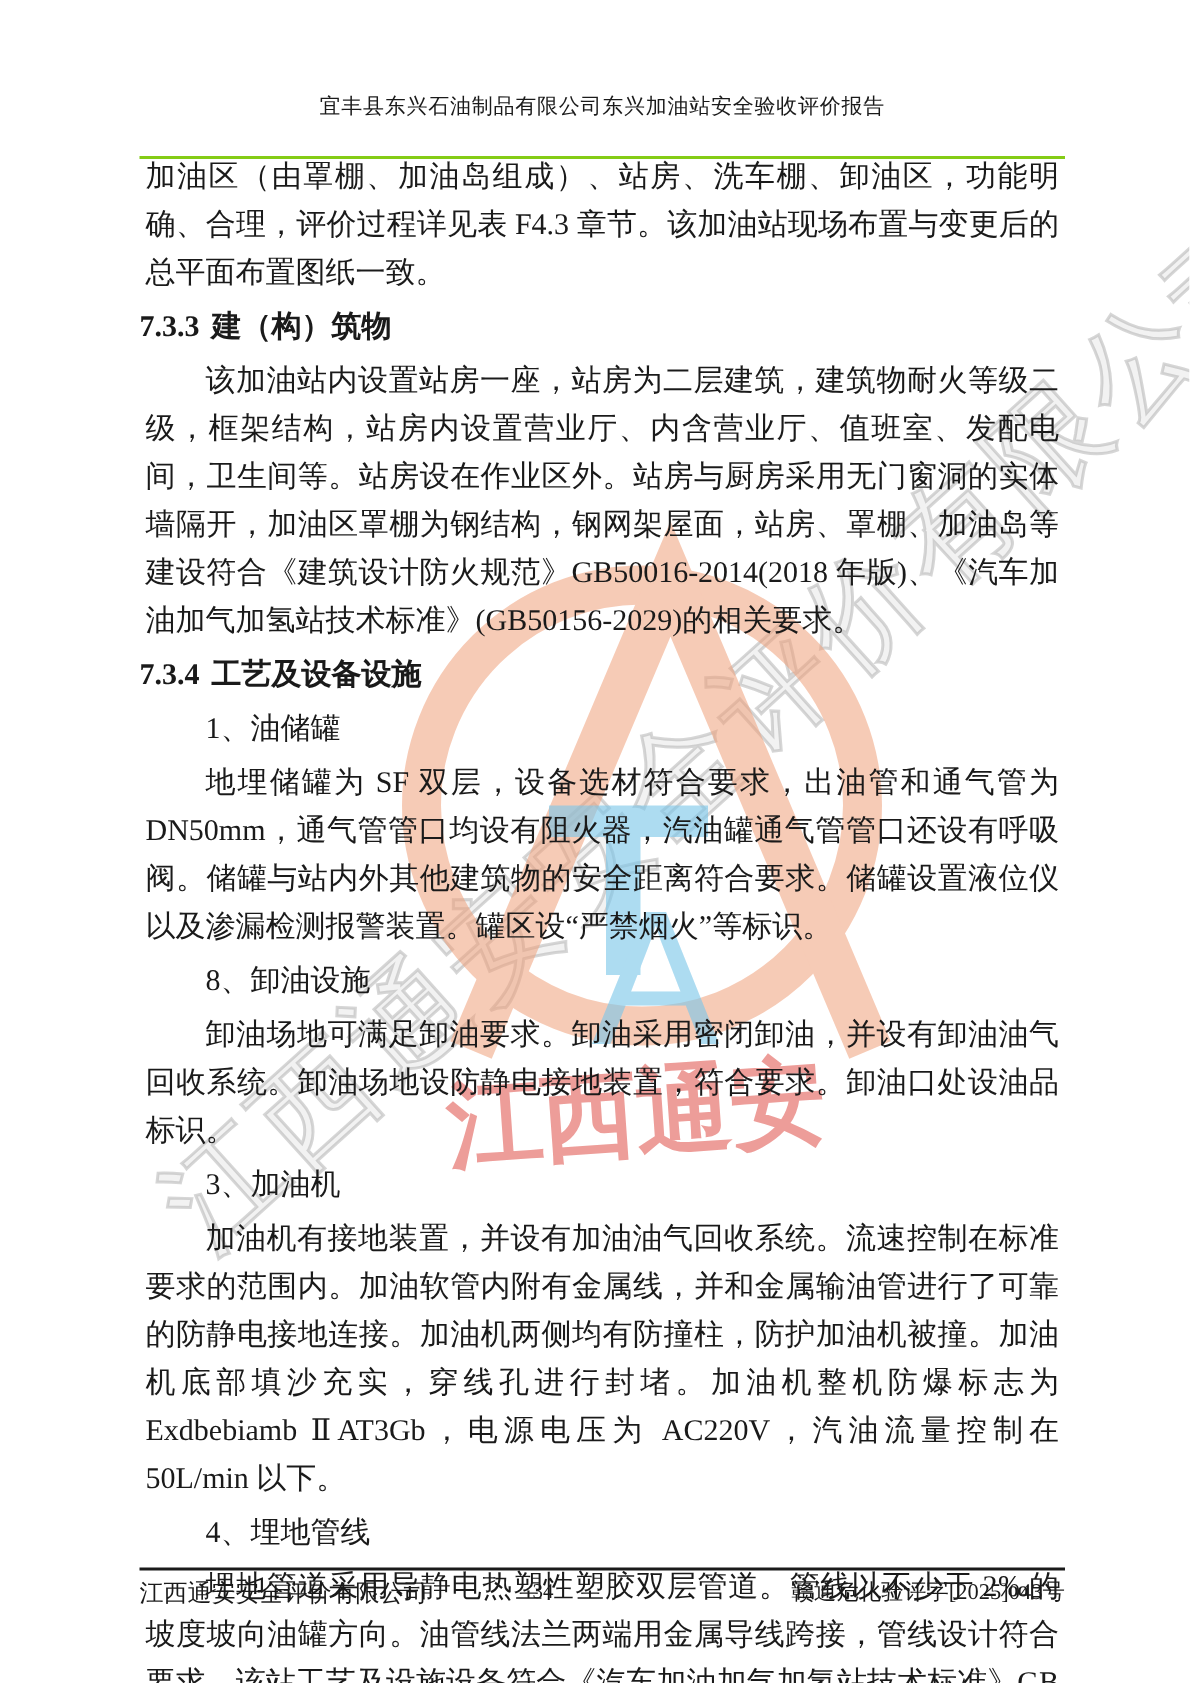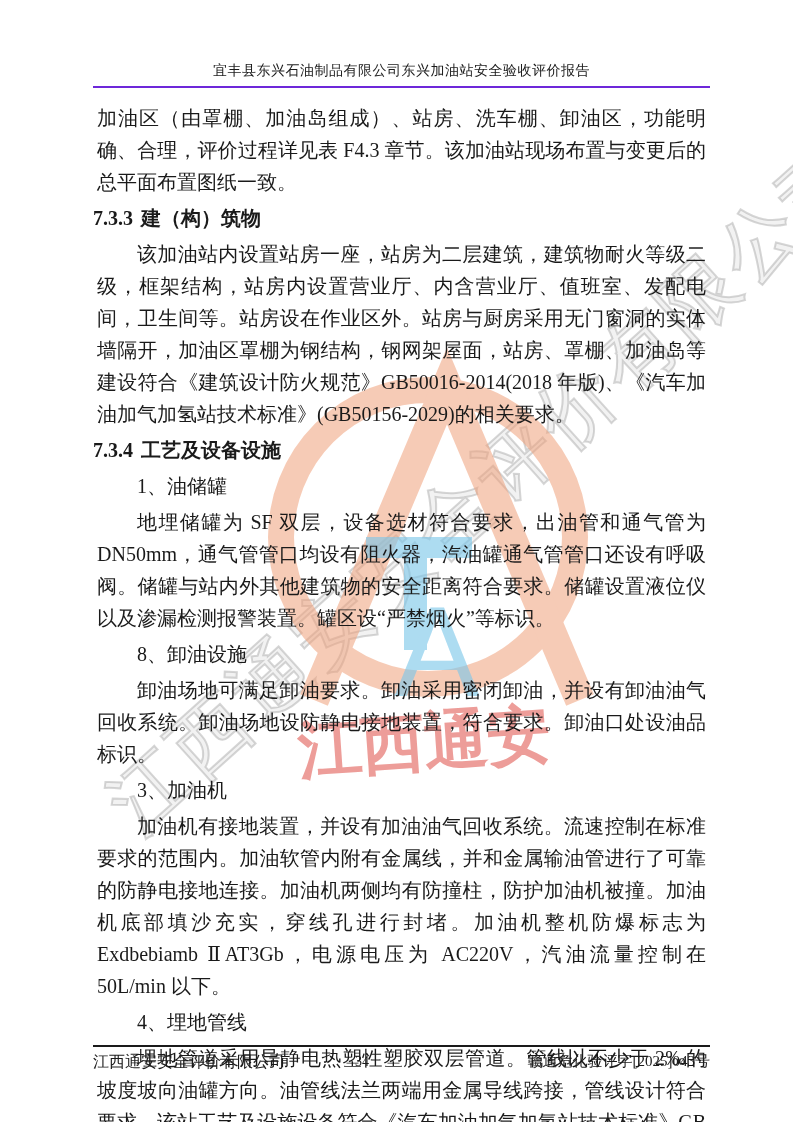--- a/index.html
+++ b/index.html
@@ -50,22 +50,22 @@
     transform-origin: left top;
   }
 
   
   .header {
     position: absolute;
     left: 93px; top: 62px;
     width: 617px;
     z-index: 1;
     text-align: center;
-    border-bottom: 2px solid #6d28d9;
-    padding-bottom: 6px;
+    border-bottom: 2px solid #84cc16;
+    padding-bottom: 24px;
   }
   .title { font-size: 14px; color: #1a1a1a; letter-spacing: 0.5px; }
 
   .content {
     position: absolute;
     left: 93px; top: 98px;
     width: 617px;
     z-index: 1;
     font-size: 20px;
     line-height: 32px;

